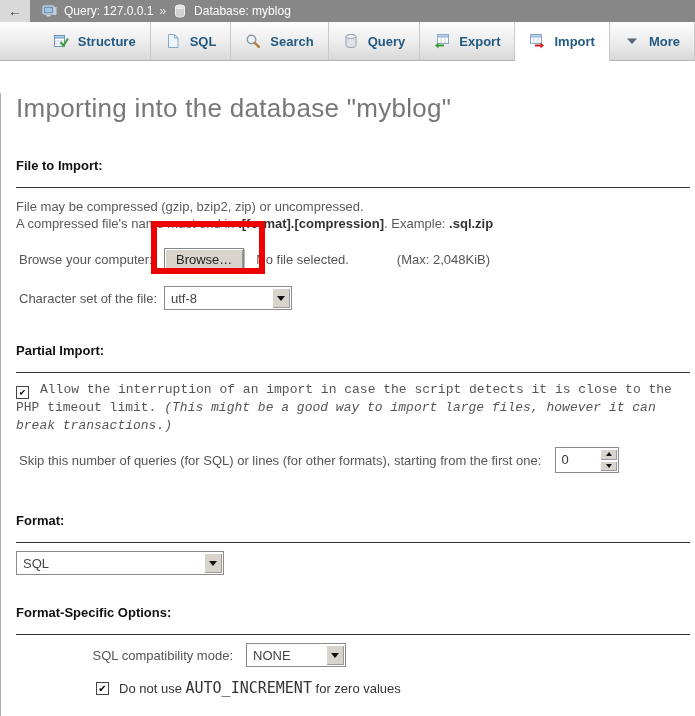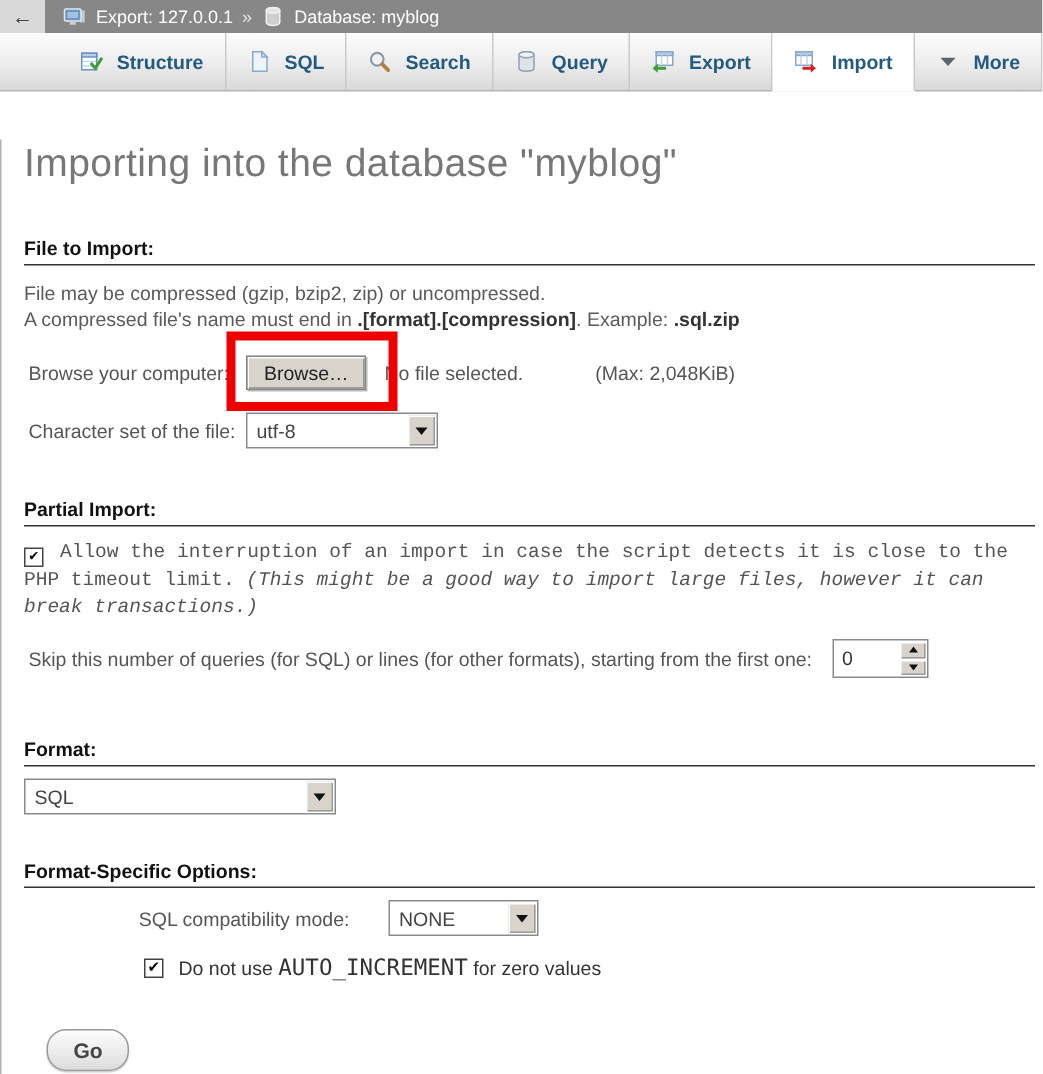--- a/index.html
+++ b/index.html
@@ -38,21 +38,21 @@
     background:#fff; border-bottom:1px solid #fff; margin-bottom:-1px;
   }
   .ticon { display:inline-flex; width:16px; height:16px; }
   
   .content { border-left:1px solid #b0b0b0; min-height:655px; padding-bottom:10px; }
   h2.page-title {
     margin:32px 15px 0 15px; font-size:26px; font-weight:normal;
     color:#777; line-height:31px; letter-spacing:0.3px;
   }
   .section-heading {
-    margin:0 5px 0 15px; padding-bottom:3px; border-bottom:1px solid #333;
+    margin:0 5px 0 15px; padding-bottom:14px; border-bottom:1px solid #333;
     font-weight:bold; color:#111; font-size:13px;
   }
   .h-file    { margin-top:34px; }
   .h-partial { margin-top:33px; }
   .h-format  { margin-top:40px; }
   .h-fso     { margin-top:30px; }
   p.note { margin:10px 15px 0 15px; line-height:17px; color:#5a5a5a; }
   p.note b { color:#333; }
   .row { display:flex; align-items:center; padding-left:18px; }
   .browse-row  { margin-top:14px; height:26px; }
@@ -103,21 +103,21 @@
   .spin-btn {
     flex:1; background:#d8d4cc; display:flex; align-items:center; justify-content:center;
     box-shadow:inset 1px 1px 0 #fff, inset -1px -1px 0 #9a9a9a; cursor:pointer;
   }
   .tri-up-s { width:0; height:0; border-left:3px solid transparent;
     border-right:3px solid transparent; border-bottom:4px solid #111; }
   .tri-down-s { width:0; height:0; border-left:3px solid transparent;
     border-right:3px solid transparent; border-top:4px solid #111; }
   .format-select-row { margin-top:8px; padding-left:15px; }
   .compat-row { margin-top:8px; padding-left:0; }
-  .compat-label { width:232px; text-align:right; margin-right:19px; color:#555; }
+  .compat-label { width:232px; text-align:right; margin-right:6px; color:#555; }
   .compat-row .classic-select { margin-left:7px; }
   .autoinc-row { margin-top:12px; padding-left:95px; color:#333; }
   .autoinc-row .cb { margin-right:10px; }
   .mono { font-family:"DejaVu Sans Mono","Liberation Mono",monospace; font-size:15px; }
   
   .go-btn {
     margin:32px 0 0 30px; font-family:inherit; font-size:14px; font-weight:bold;
     color:#444; padding:5px 17px; border:1px solid #999; border-radius:13px;
     background:linear-gradient(180deg,#fdfdfd,#dcdcdc); cursor:pointer;
     box-shadow:0 1px 1px #ccc;
@@ -136,21 +136,21 @@
     <span>←</span>
   </div>
   <span class="crumb-icon">
     <svg viewBox="0 0 16 16" width="16" height="16">
         <rect x="11.5" y="4" width="3" height="8" fill="#c3c9d1"></rect>
         <rect x="1" y="3" width="11" height="8" rx="1" fill="#6d96c4" stroke="#dfe7f0"></rect>
         <rect x="3" y="5" width="7" height="4" fill="#a3c2e0"></rect>
         <rect x="4.5" y="11.5" width="4" height="2" fill="#cfcfcf"></rect>
       </svg>
   </span>
-  <span class="crumb-link">Export: 127.0.0.1</span>
+  <span class="crumb-link">Query: 127.0.0.1</span>
   <span class="crumb-sep">»</span>
   <span class="crumb-icon">
     <svg viewBox="0 0 16 16" width="16" height="16">
         <path d="M3.5 4c0-1.1 2-2 4.5-2s4.5.9 4.5 2v8c0 1.1-2 2-4.5 2s-4.5-.9-4.5-2z" fill="#cfcfcf" stroke="#efefef"></path>
         <ellipse cx="8" cy="4" rx="4.5" ry="1.8" fill="#e4e4e4" stroke="#efefef"></ellipse>
       </svg>
   </span>
   <span class="crumb-link">Database: myblog</span>
 </div>
 

